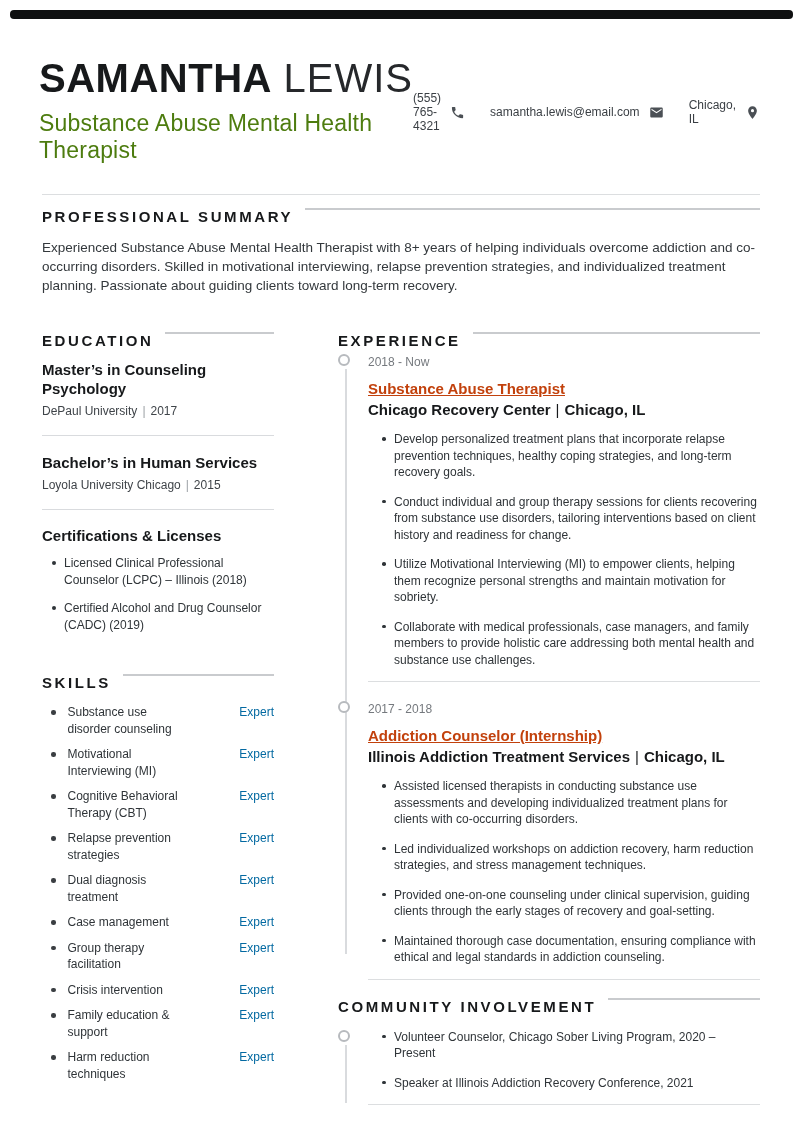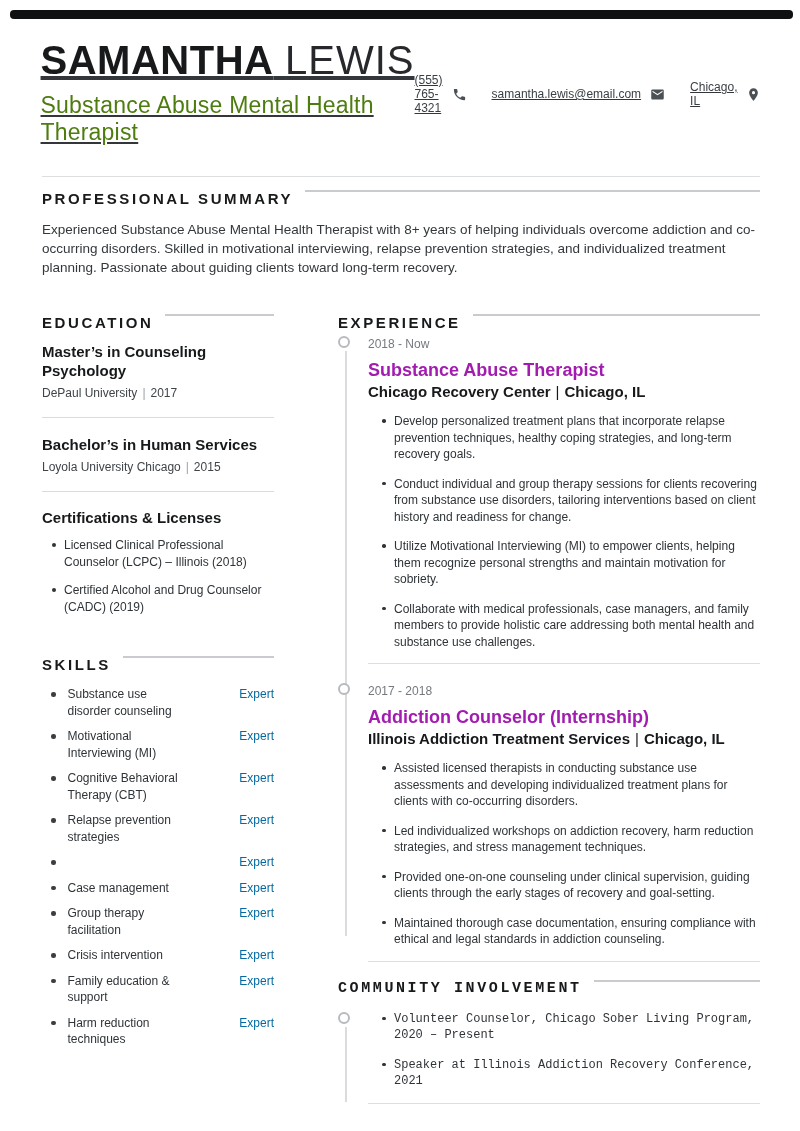--- a/index.html
+++ b/index.html
@@ -11,21 +11,21 @@
     height: 1131px;
     overflow: hidden;
   }
   .top-bar {
     position: absolute; top: 10px; left: 10px; width: 783px; height: 9px;
     background: #0f1011; border-radius: 4px;
   }
   .page { padding: 0 40px 0 42px; }
 
   
-  .header { display: flex; justify-content: center; margin-top: 40px; text-decoration: underline; }
+  .header { display: flex; justify-content: flex-end; margin-top: 58px; }
   .name { font-size: 40px; line-height: 1.0; color: #17191b; letter-spacing: .5px; white-space: nowrap; }
   .name .first { font-weight: 800; }
   .name .last { font-weight: 300; letter-spacing: 1px; color: #26282b; }
   .subtitle { margin-top: 12px; font-size: 23px; font-weight: 400; color: #4d7c0f; letter-spacing: .2px; }
   .contact { display: flex; gap: 25px; margin-top: 2px; }
   .contact-row { display: flex; align-items: center; justify-content: flex-end; gap: 9px; }
   .contact-row .ct { font-size: 12px; color: #3a3f44; }
   .contact-row svg { width: 15px; height: 15px; fill: #4b5055; flex: 0 0 auto; }
 
   .full-divider { height: 1px; background: #dcdee0; margin-top: 30px; }
@@ -73,33 +73,33 @@
   .timeline { position: relative; padding-left: 30px; margin-top: 4px; }
   .tl-line { position: absolute; left: 7px; width: 2px; background: #d9dbde; }
   .tl-line.exp { top: 16px; bottom: 26px; }
   .tl-line.comm { top: 16px; bottom: 2px; }
   .entry { position: relative; }
   .tl-dot {
     position: absolute; left: -30px; top: 1px; width: 12px; height: 12px;
     border: 2px solid #b7babe; border-radius: 50%; background: #fff; z-index: 1;
   }
   .entry-period { font-size: 12px; color: #75797e; padding-top: 2px; }
-  .entry-title { margin-top: 9px; font-size: 18px; font-weight: 700; color: #a21caf; line-height: 21px; }
+  .entry-title { margin-top: 9px; font-size: 15px; font-weight: 700; color: #c2410c; line-height: 21px; text-decoration: underline; }
   .entry-company { font-size: 15px; font-weight: 700; color: #17191b; line-height: 21px; }
   .bullet-list { list-style: none; margin: 11px 0 0 12px; }
   .bullet-list li {
     position: relative; padding-left: 14px; font-size: 12px; line-height: 16.5px;
     color: #2f3438; margin-bottom: 13px; max-width: 392px;
   }
   .bullet-list li::before {
     content: ""; position: absolute; left: 2px; top: 6px;
     width: 3.5px; height: 3.5px; border-radius: 50%; background: #2f3438;
   }
   .entry-divider { height: 1px; background: #dcdee0; margin: 7px 0 18px 0; }
-  .community-sec { margin-top: 11px; font-family: Liberation Mono, monospace; }
+  .community-sec { margin-top: 11px; }
   .comm-bullets { margin-top: 3px; }
 </style>
 </head>
 <body>
 
 <div class="top-bar"></div>
 
 <div class="page">
 
   <div class="header">
@@ -200,20 +200,21 @@
               <span class="skill-name">Cognitive Behavioral Therapy (CBT)</span>
               <span class="skill-level">Expert</span>
             </div>
           <div class="skill-row">
               <span class="skill-dot"></span>
               <span class="skill-name">Relapse prevention strategies</span>
               <span class="skill-level">Expert</span>
             </div>
           <div class="skill-row">
               <span class="skill-dot"></span>
+              <span class="skill-name">Dual diagnosis treatment</span>
               <span class="skill-level">Expert</span>
             </div>
           <div class="skill-row">
               <span class="skill-dot"></span>
               <span class="skill-name">Case management</span>
               <span class="skill-level">Expert</span>
             </div>
           <div class="skill-row">
               <span class="skill-dot"></span>
               <span class="skill-name">Group therapy facilitation</span>

